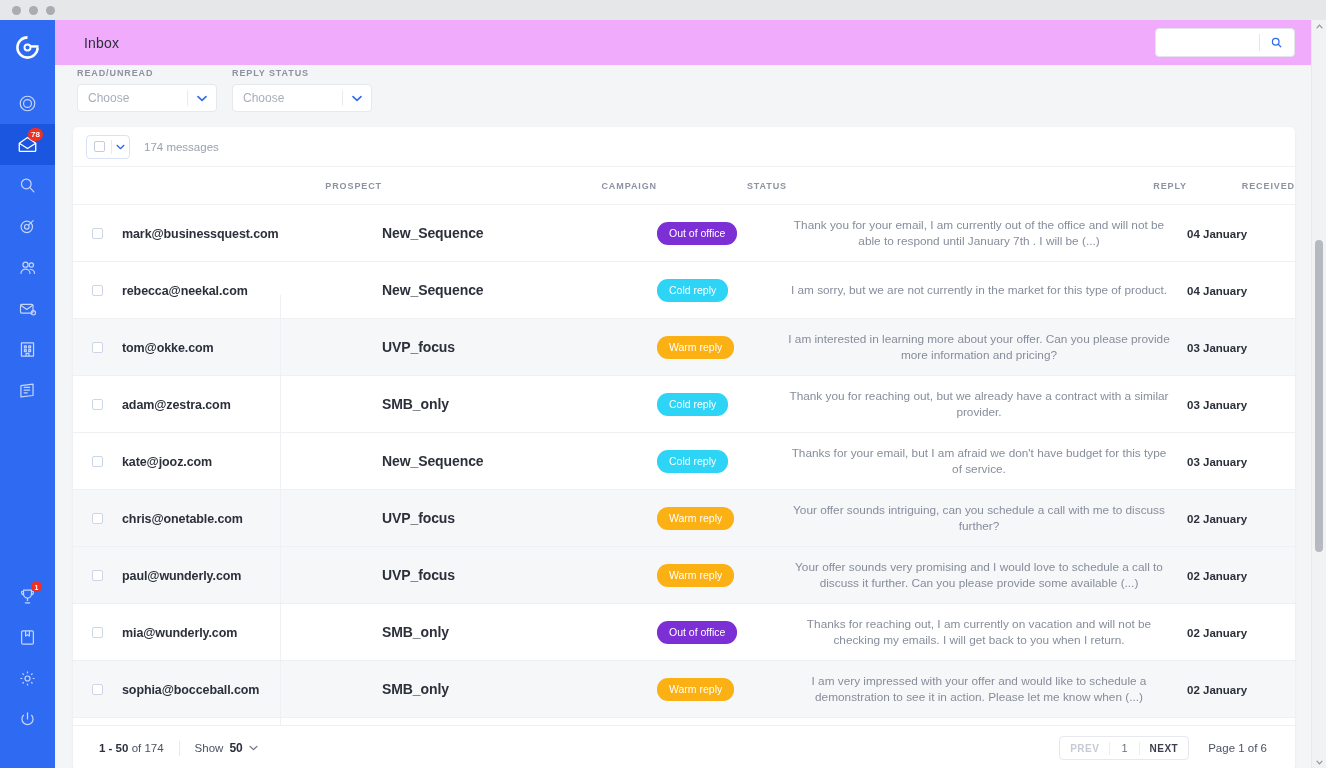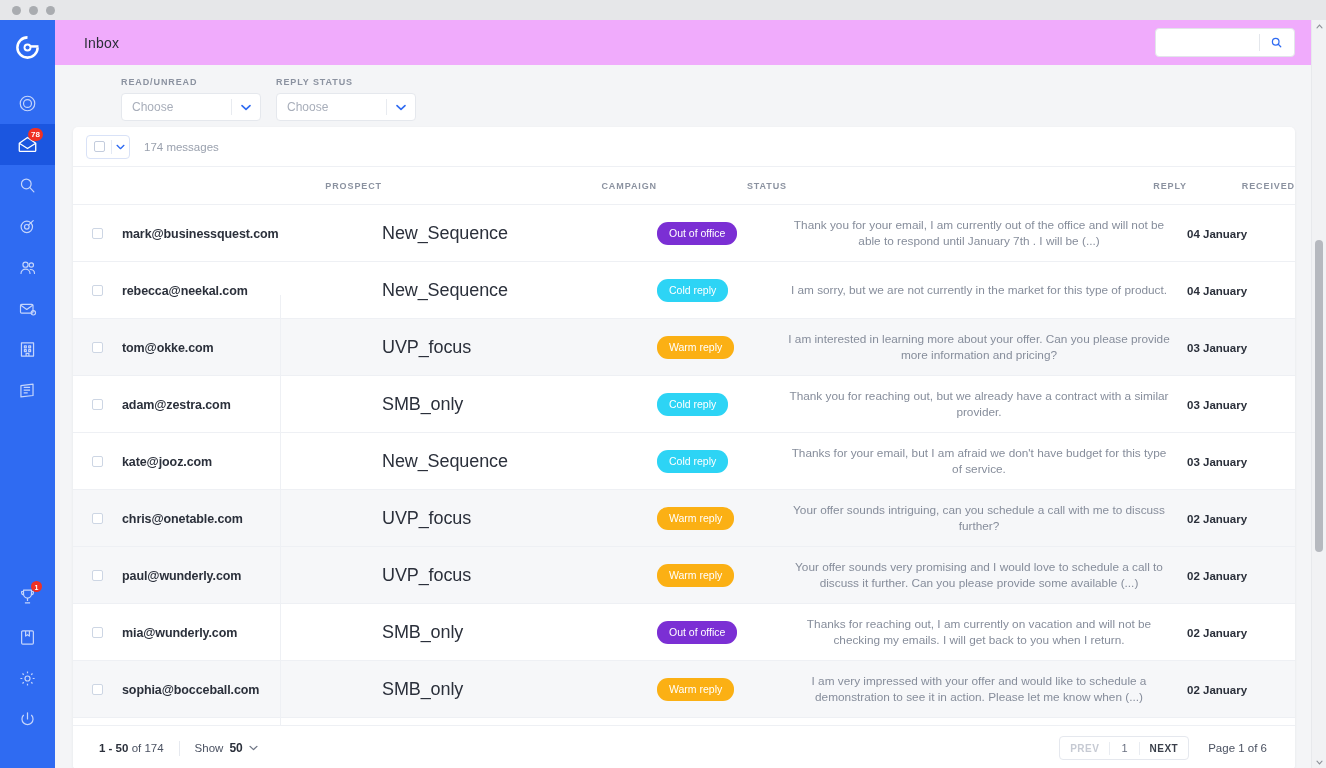--- a/index.html
+++ b/index.html
@@ -64,21 +64,21 @@
   .top-search input {
     border: 0; outline: 0; width: 103px; height: 27px;
     padding: 0 8px; font-size: 12px; color: #3a3f4a;
     font-family: "Liberation Sans", sans-serif; background: transparent;
   }
   .top-search .sep { width: 1px; height: 17px; background: #e4e7ec; }
   .top-search .sicon { width: 35px; display: flex; align-items: center; justify-content: center; }
 
   
   .filters { position: absolute; left: 0; top: 45px; width: 1256px; height: 63px; }
-  .filter { position: absolute; top: 12px; margin-left: 44px; }
+  .filter { position: absolute; top: 3px; }
   .filter .flabel {
     font-size: 9px; letter-spacing: .9px; color: #8b92a0; font-weight: bold;
     margin-bottom: 6px; text-transform: uppercase;
   }
   .select {
     width: 140px; height: 28px; background: #fff;
     border: 1px solid #e5e8ed; border-radius: 4px;
     display: flex; align-items: center; cursor: pointer;
   }
   .select .sv { flex: 1; font-size: 12px; color: #a8aeba; padding-left: 10px; }
@@ -125,21 +125,21 @@
   .c-reply { width: 400px; text-align: center; }
   .c-received { width: 108px; }
   .rowcb {
     width: 11px; height: 11px; border: 1px solid #cdd6e4; border-radius: 2px;
     background: #fff; cursor: pointer;
   }
   .prospect {
     font-size: 12.5px; font-weight: bold; color: #2b303b; letter-spacing: -.1px; text-align: right;
   }
   .campaign {
-    font-size: 18px; font-weight: normal; color: #2b303b; letter-spacing: -.1px;
+    font-size: 14px; font-weight: bold; color: #2b303b; letter-spacing: -.1px;
   }
   .badge {
     display: inline-block; color: #fff; font-size: 10.5px;
     padding: 5px 12px 6px; border-radius: 11px; white-space: nowrap;
   }
   .reply {
     font-size: 11.8px; color: #868d9b; line-height: 16px; padding-right: 16px;
   }
   .received { font-size: 11.5px; font-weight: bold; color: #2b303b; }
   .vline {

